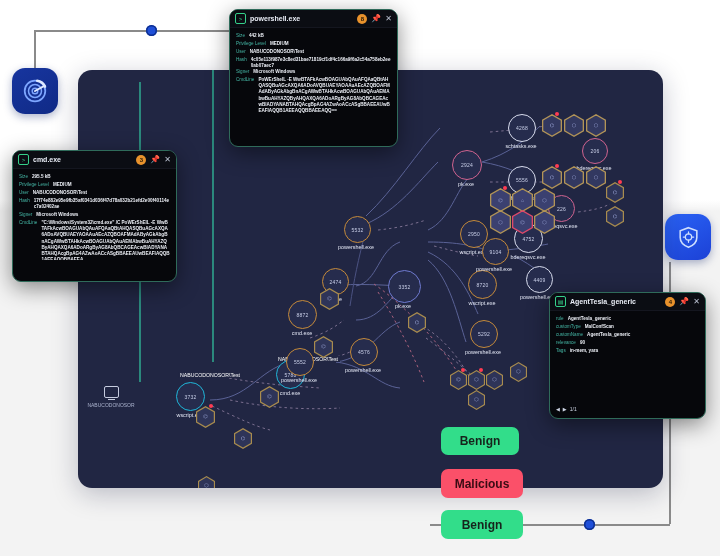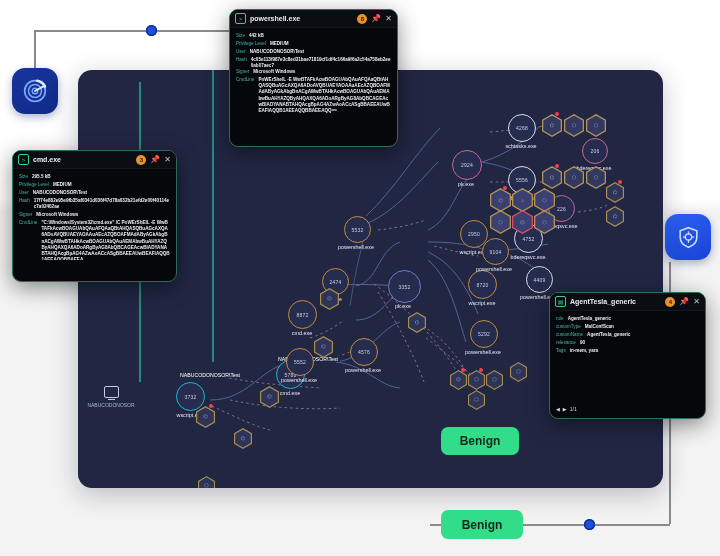--- a/index.html
+++ b/index.html
@@ -413,20 +413,23 @@
       <div class="hex" style="left:1.1px;top:1.3px;width:14.8px;height:17.4px;background:#2e3458;">
         <span class="hexico">⬡</span>
         </div>
       </div>
 
     <div class="pill benign" style="left:363px;top:357px;width:78px;height:28px;font-size:12px;">
       <span>Benign</span>
     </div>
   </div>
 
+  <div class="pill malicious" style="left:441px;top:469px;width:82px;height:29px;font-size:12px;">
+    <span>Malicious</span>
+  </div>
   <div class="pill benign" style="left:441px;top:510px;width:82px;height:29px;font-size:12px;">
     <span>Benign</span>
   </div>
 
   <div class="win" style="left:229px;top:9px;width:167px;height:136px;">
     <div class="bar">
       <span class="tico">&gt;</span>
       <span class="tt">powershell.exe</span>
       <span class="badge">8</span>
       <span class="pin">📌</span>

